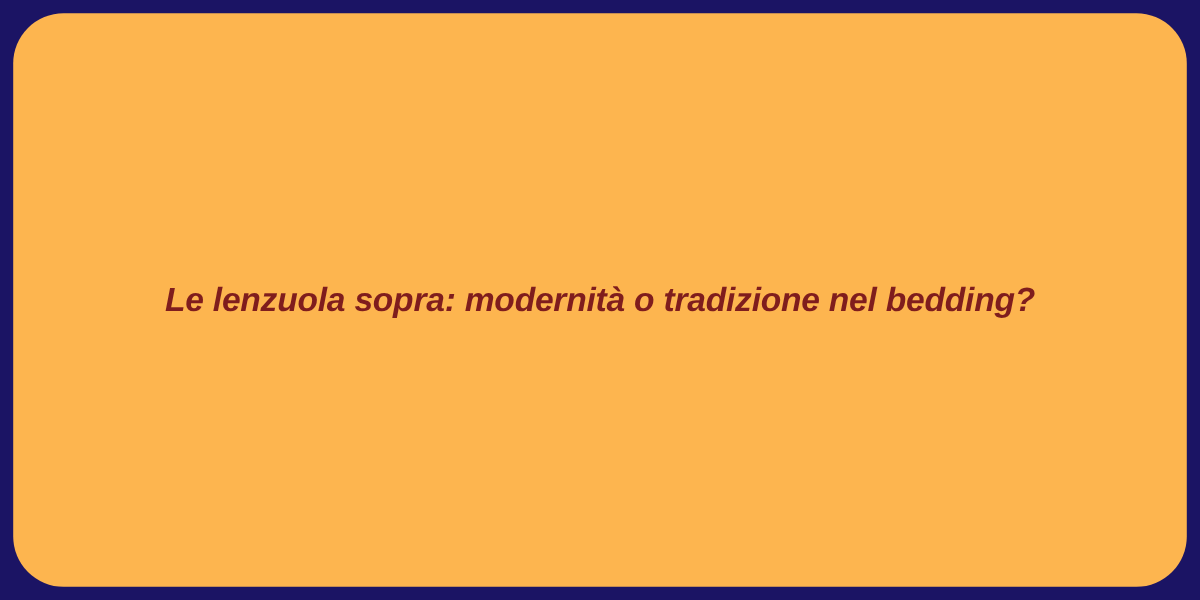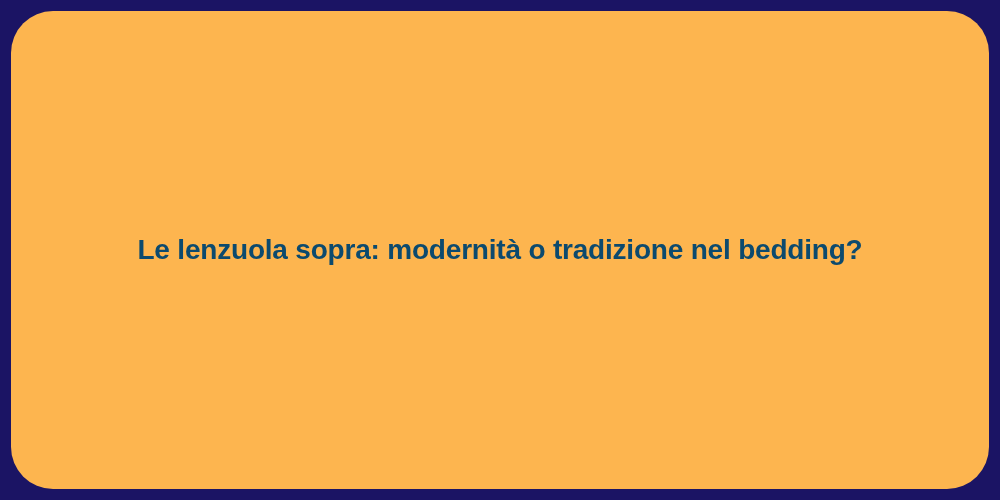--- a/index.html
+++ b/index.html
@@ -33,27 +33,28 @@
     display: flex;
     align-items: center;
     justify-content: center;
     overflow: hidden;
   }
 
   #headline {
     margin: 0;
     padding: 0 60px;
     text-align: center;
-    color: #0c4a6e;
+    color: #7f1d1d;
     font-family: "Liberation Sans", sans-serif;
     font-size: 28px;
     font-weight: 700;
     line-height: 1.3;
     letter-spacing: -0.2px;
     white-space: nowrap;
+    font-style: italic;
   }
 </style>
 </head>
 <body>
 
 <div id="banner">
   <div id="panel">
     <h1 id="headline">Le lenzuola sopra: modernità o tradizione nel bedding?</h1>
   </div>
 </div>

